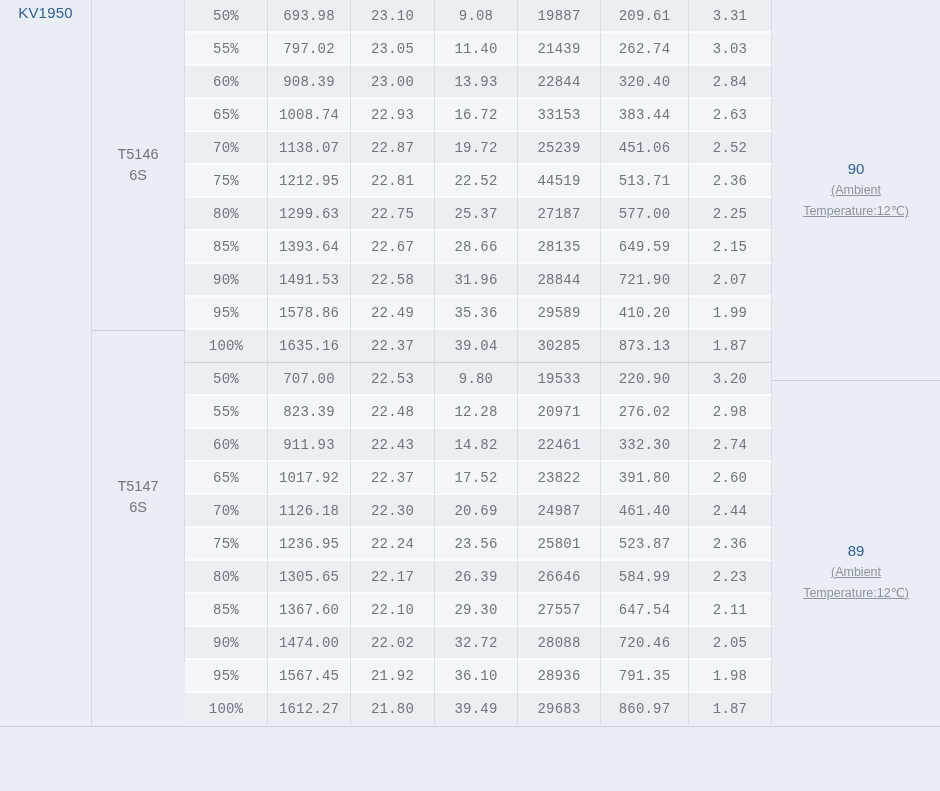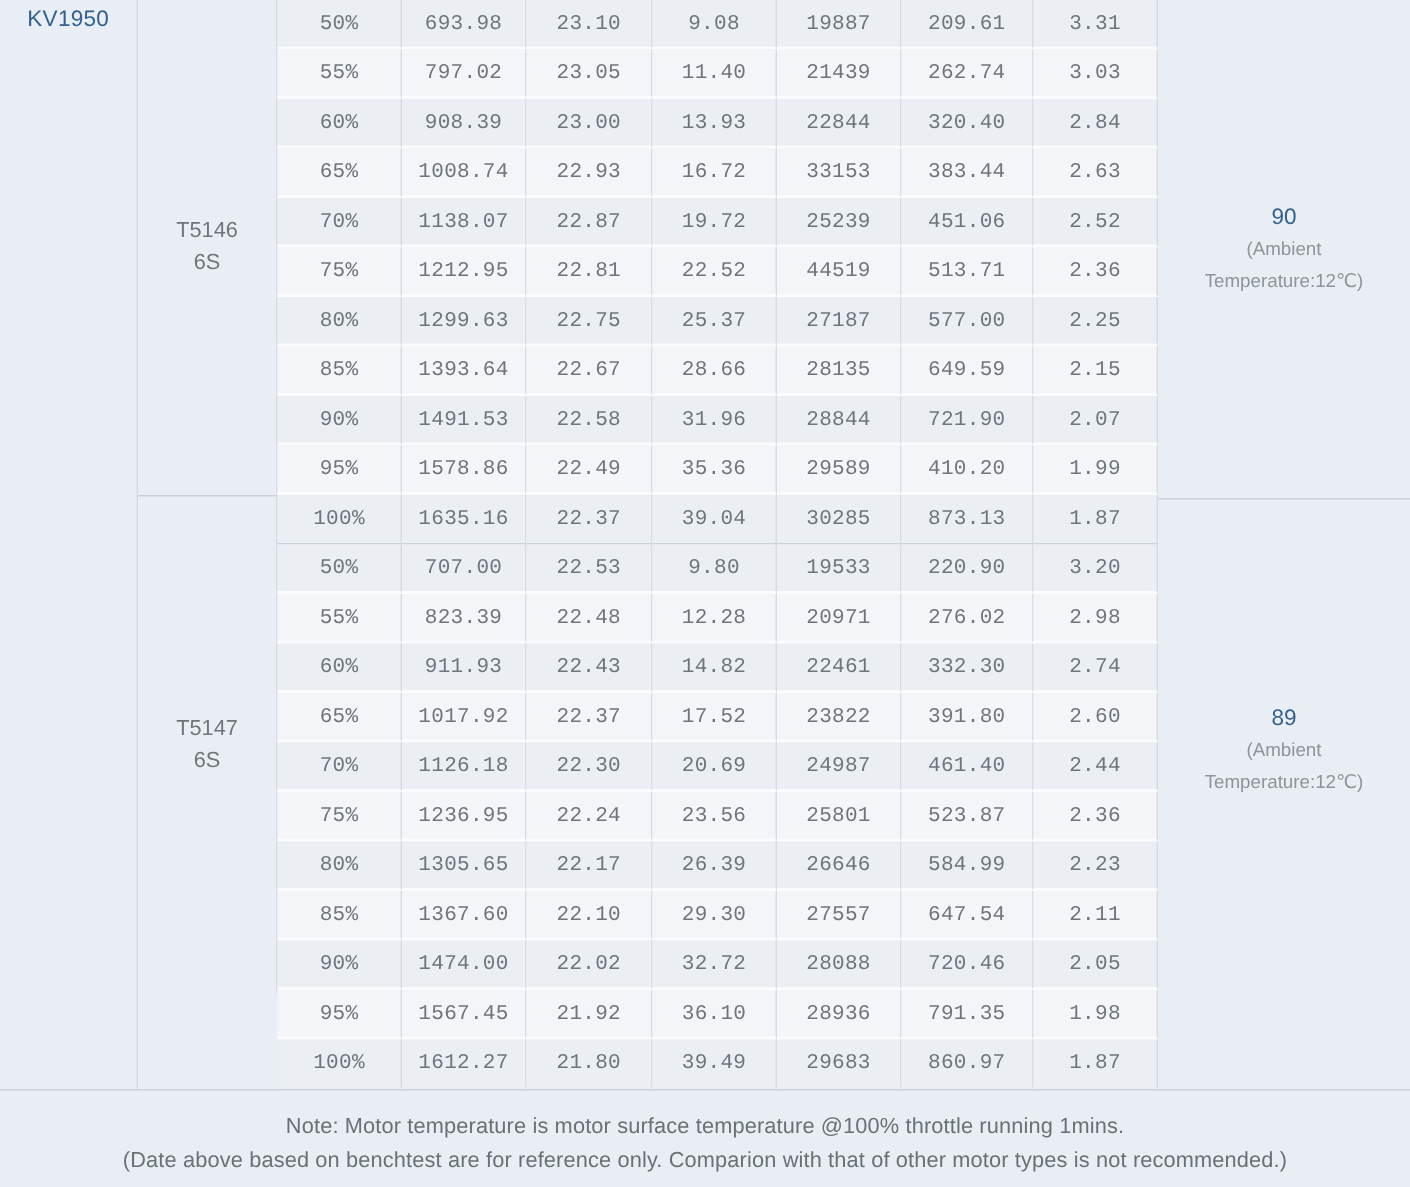--- a/index.html
+++ b/index.html
@@ -51,28 +51,28 @@
   }
   .c0{width:83px;} .c1{width:83px;} .c2{width:84px;}
   .c3{width:83px;} .c4{width:83px;} .c5{width:88px;} .c6{width:83px;}
   .row:nth-child(odd) .cell{background:#ebeef3;}
   .row:nth-child(even) .cell{background:#f3f5f9;}
   .section-rows[data-section="0"] .row:last-child .cell{border-bottom:1px solid #ccd1d9;}
   .section-rows[data-section="1"] .row:last-child .cell{border-bottom-color:transparent;}
   
   .temp-col{flex:1 1 auto;}
   .temp-cell{
-    height:333px;box-sizing:border-box;
+    height:381px;box-sizing:border-box;
     display:flex;flex-direction:column;
     align-items:center;justify-content:center;
     text-align:center;
   }
   .temp-cell.first{border-bottom:1px solid #ccd1d9;}
   .temp-value{color:#33618f;font-size:15px;line-height:22px;}
-  .ambient-line{color:#8e949c;font-size:12.5px;line-height:21px;}
+  .ambient-line{color:#8e949c;font-size:12.5px;line-height:21px;text-decoration:underline;}
   
   .note{
     margin-top:13px;
     text-align:center;
     color:#6a7078;
     font-size:14.5px;line-height:23px;
     letter-spacing:.1px;
   }
 </style>
 </head>
@@ -310,18 +310,14 @@
       </div>
       <div class="temp-cell">
         <span class="temp-value">89</span>
         <span class="ambient-line">(Ambient</span>
         <span class="ambient-line">Temperature:12℃)</span>
       </div>
     </div>
 
   </div>
 
-  <div class="note">
-    <div>Note: Motor temperature is motor surface temperature @100% throttle running 1mins.</div>
-    <div>(Date above based on benchtest are for reference only. Comparion with that of other motor types is not recommended.)</div>
-  </div>
 
 </div>
 
 </body></html>

